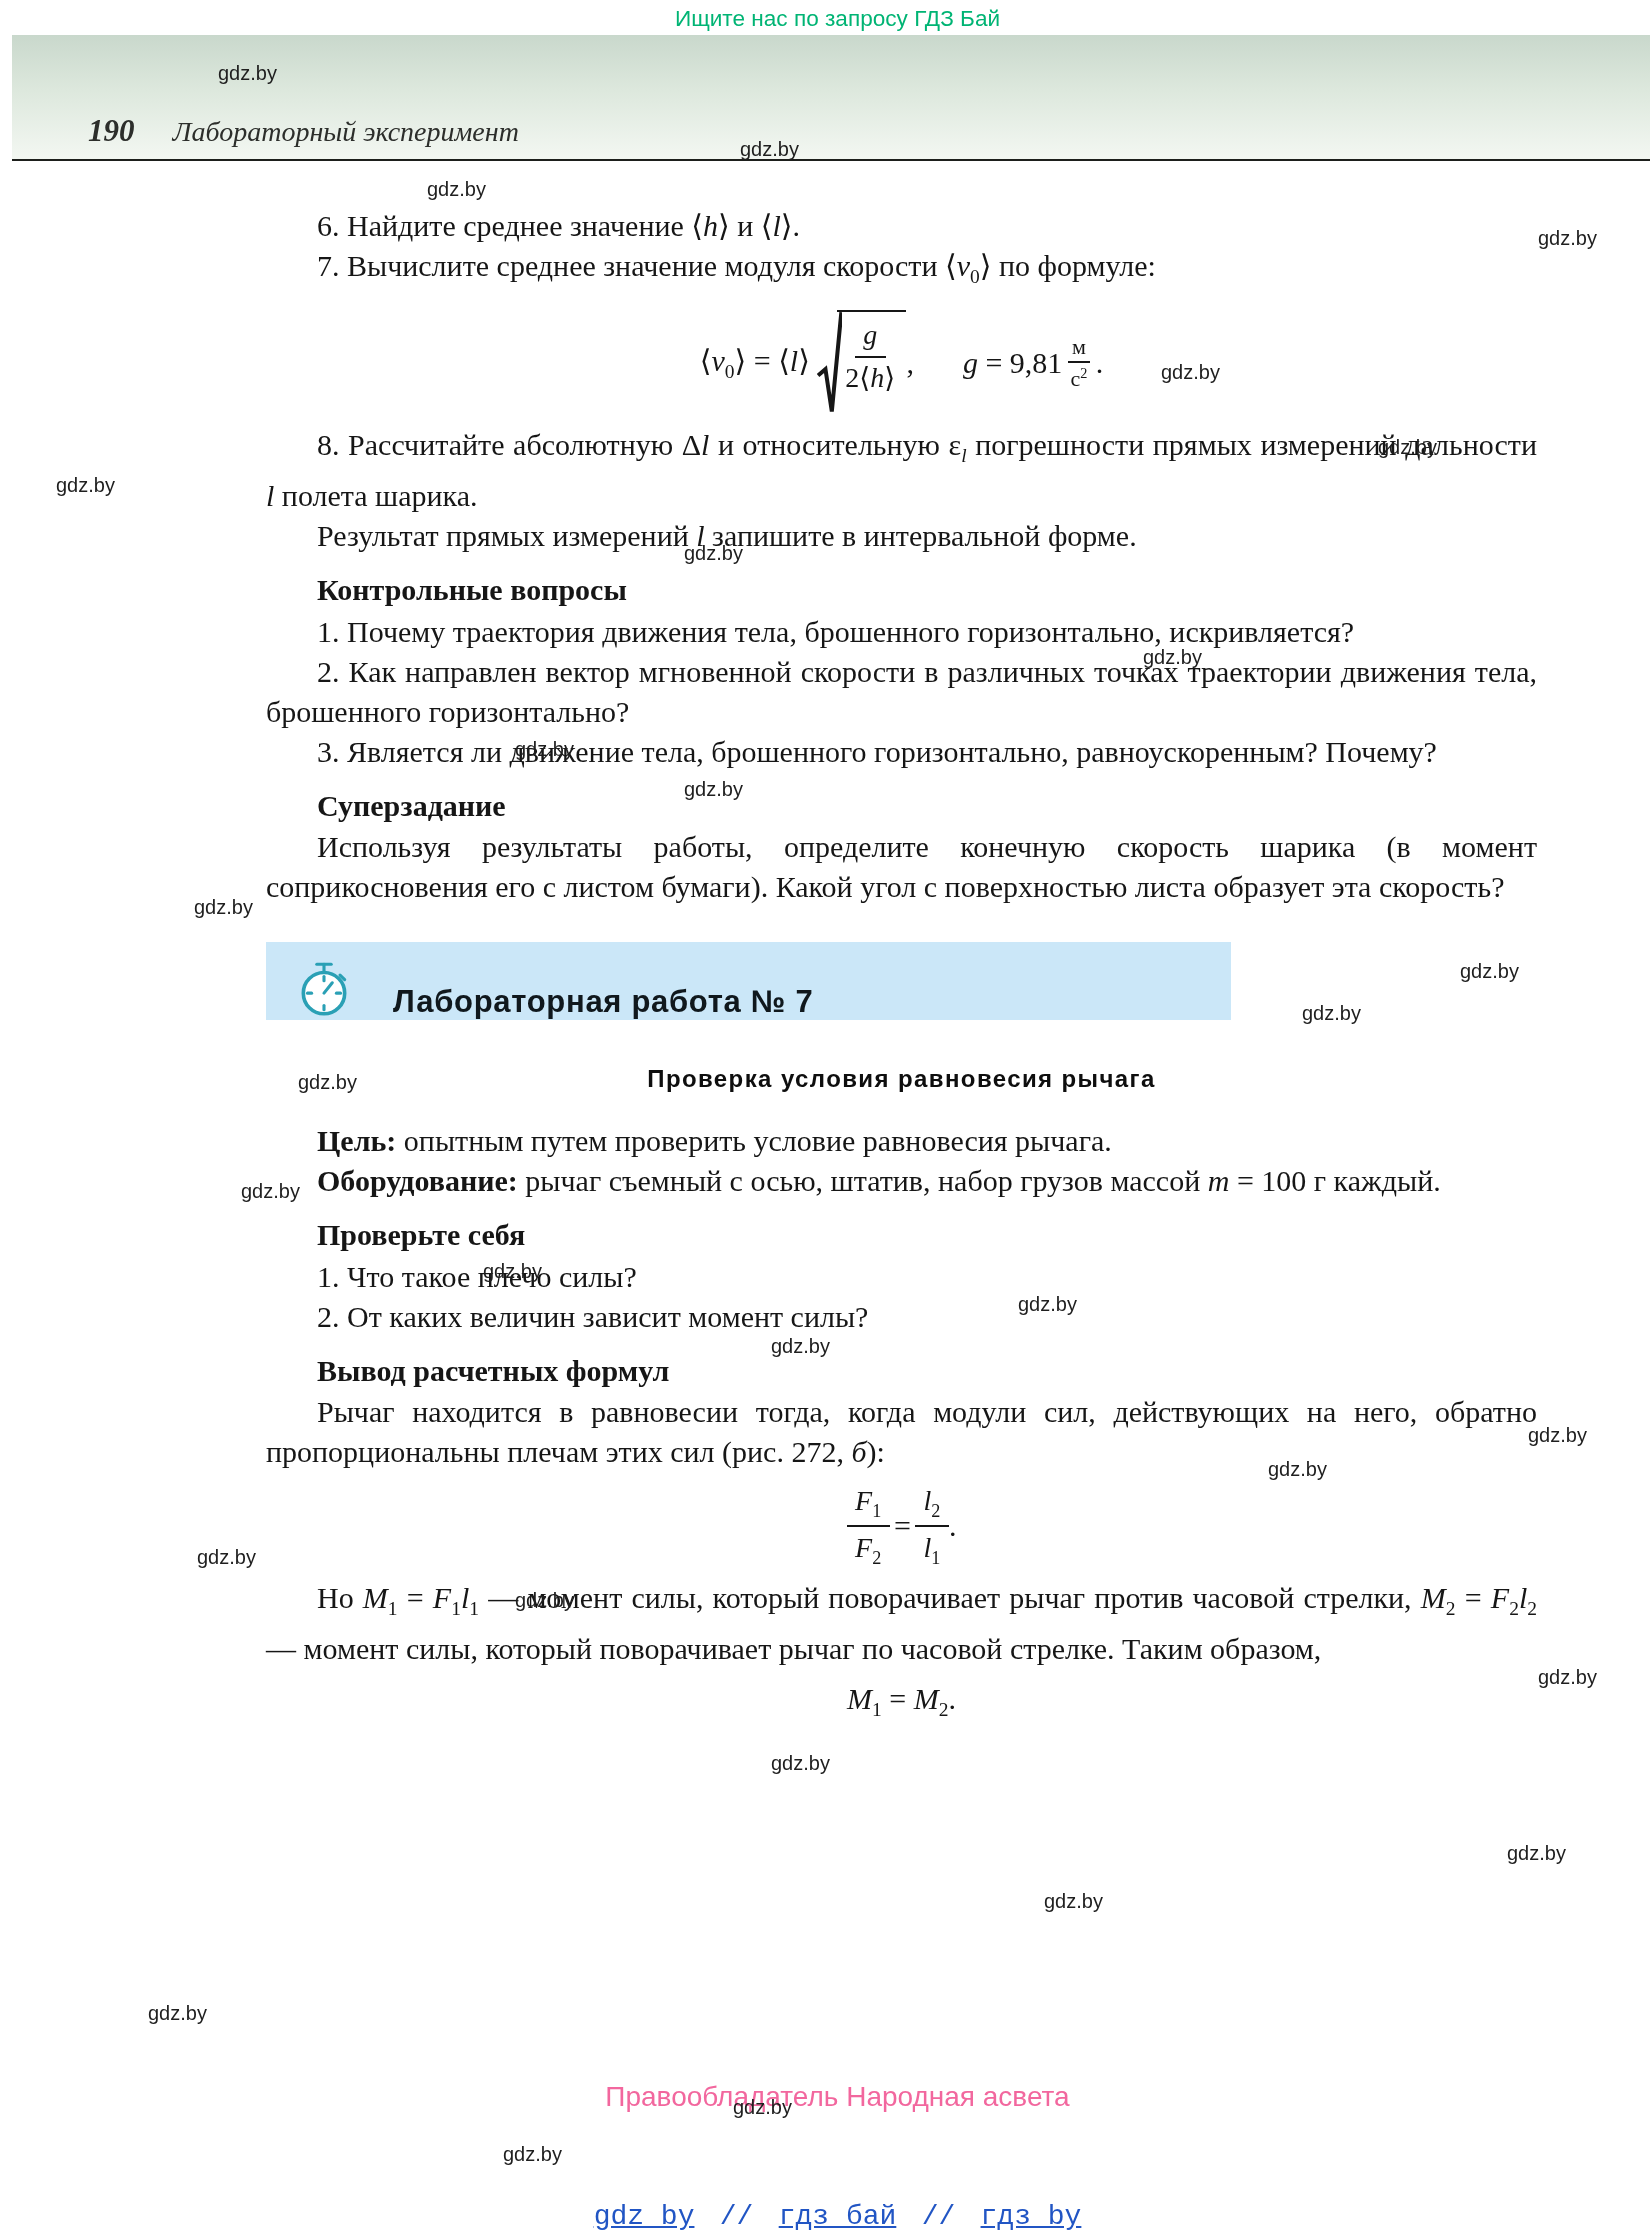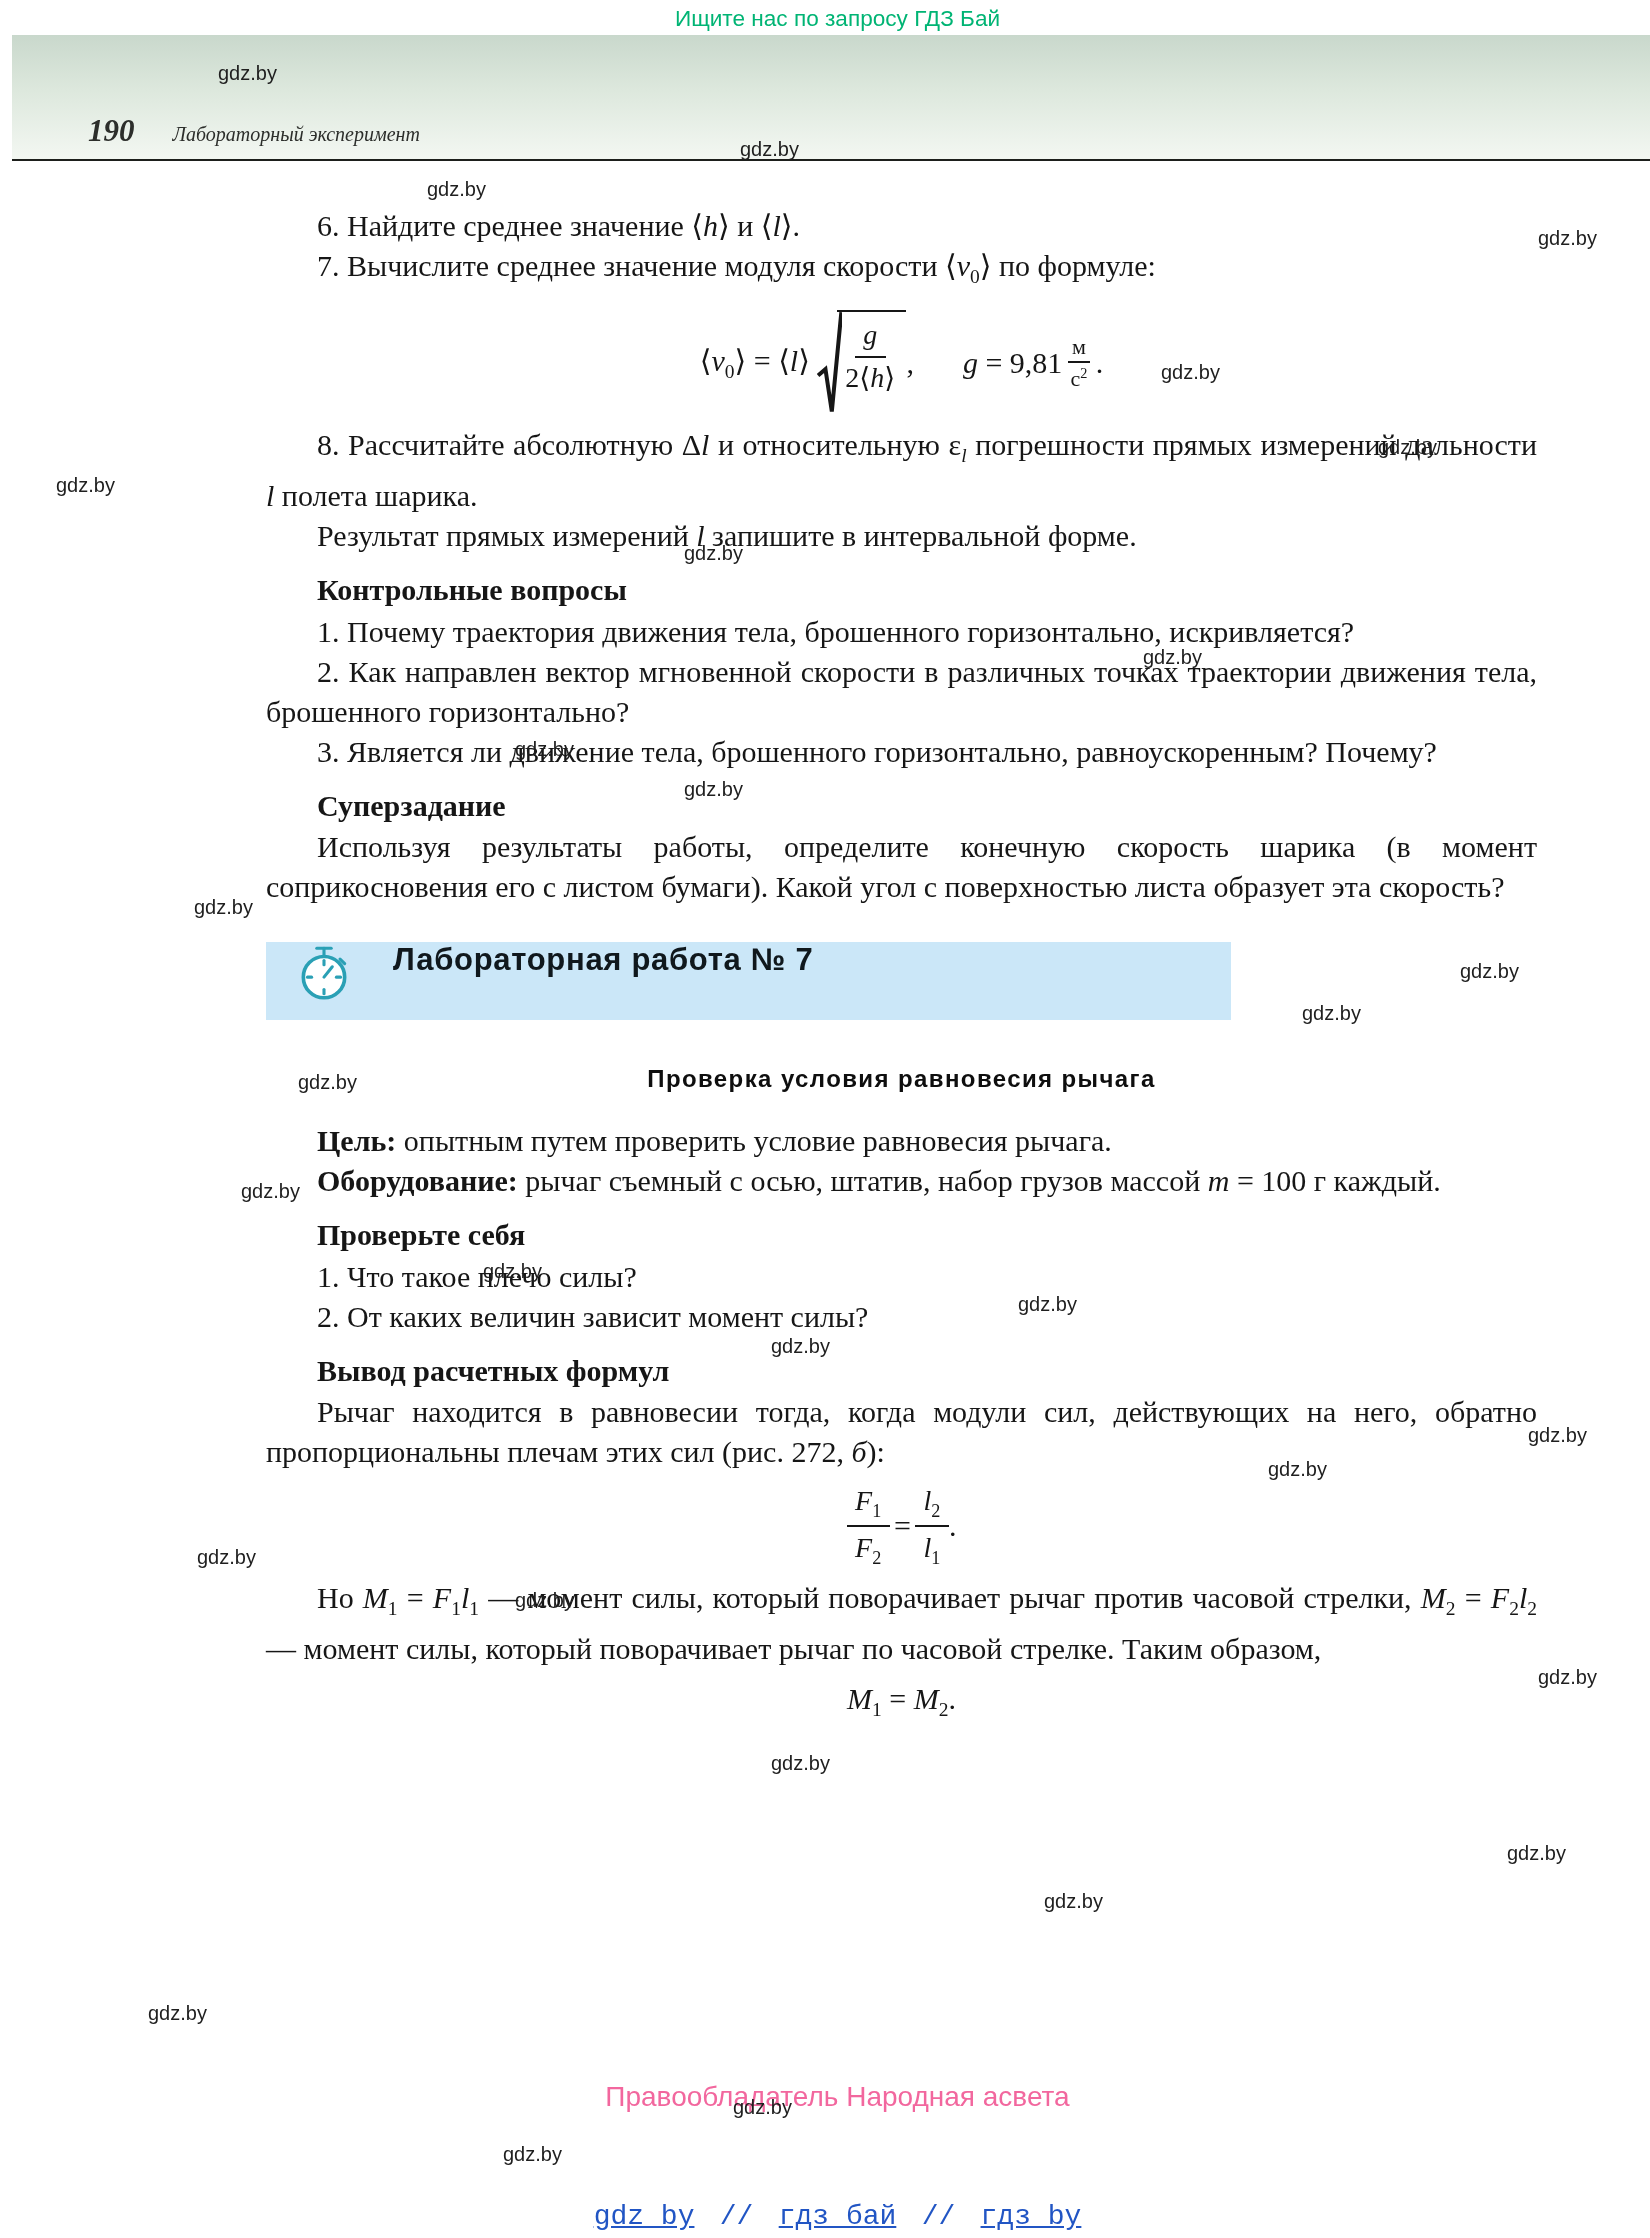--- a/index.html
+++ b/index.html
@@ -14,21 +14,21 @@
   .header-band {
     position:absolute; top:35px; left:0; width:100%; height:124px;
     background:linear-gradient(180deg,#c9d8cc 0%,#dde8dd 45%,#f3f7f2 100%);
     border-bottom:2.8px solid #1d1f1c; z-index:1;
   }
   .header-row {
     position:absolute; left:76px; bottom:10px; display:flex; align-items:baseline; gap:38px;
     font-style:italic; color:#2c2e2b;
   }
   .page-num { font-weight:bold; font-size:31px; }
-  .chapter  { font-size:20px; }
+  .chapter  { font-size:28px; }
   .content {
     position:absolute; top:162px; left:0; right:0; z-index:2;
     padding:44px 126px 0 254px;
   }
   p { margin:0; font-size:30px; line-height:40px; text-align:justify; text-indent:51px; }
   p.h { font-weight:bold; margin-top:14px; margin-bottom:1.4px; }
   .formula { margin:12.7px 0 10px; text-indent:0; }
   .f-row { display:flex; justify-content:center; align-items:center; font-size:30px; }
   .f-gap { width:49px; }
   .f-eq { margin:0 4.2px; }
@@ -36,21 +36,21 @@
   .frac .num { padding:0 8.5px 4.2px; border-bottom:2.1px solid #161616; }
   .frac .den { padding-top:4.2px; }
   .frac.units { font-size:22px; margin:0 5.6px; }
   .frac.units .num { padding:0 4.2px 2.1px; border-bottom:2.1px solid #161616; }
   .frac.units .den { padding-top:2.1px; }
   .sqrt { display:inline-flex; align-items:stretch; margin-left:7px; }
   .sqrt-svg { width:25.4px; align-self:stretch; }
   .sqrt-body { border-top:2.8px solid #161616; margin-left:-5.6px; padding:5.6px 11.3px 1.4px 8.5px; }
   .lab-banner {
     margin-top:35px; width:965px; height:78px; background:#cbe7f8;
-    display:flex; align-items:flex-start;
+    display:flex; align-items:flex-end;
   }
   .stopwatch { width:62px; height:62px; margin-left:27px; display:inline-flex; }
   .banner-label {
     margin-left:38px; font-family:"Liberation Sans",sans-serif;
     font-weight:bold; font-size:31px; color:#10181d; letter-spacing:0.7px;
   }
   .lab-title {
     margin:37px 0 0 0; font-family:"Liberation Sans",sans-serif; font-weight:bold;
     font-size:24px; color:#0e0e0e; letter-spacing:1.4px; line-height:44px;text-align:center;
   }

